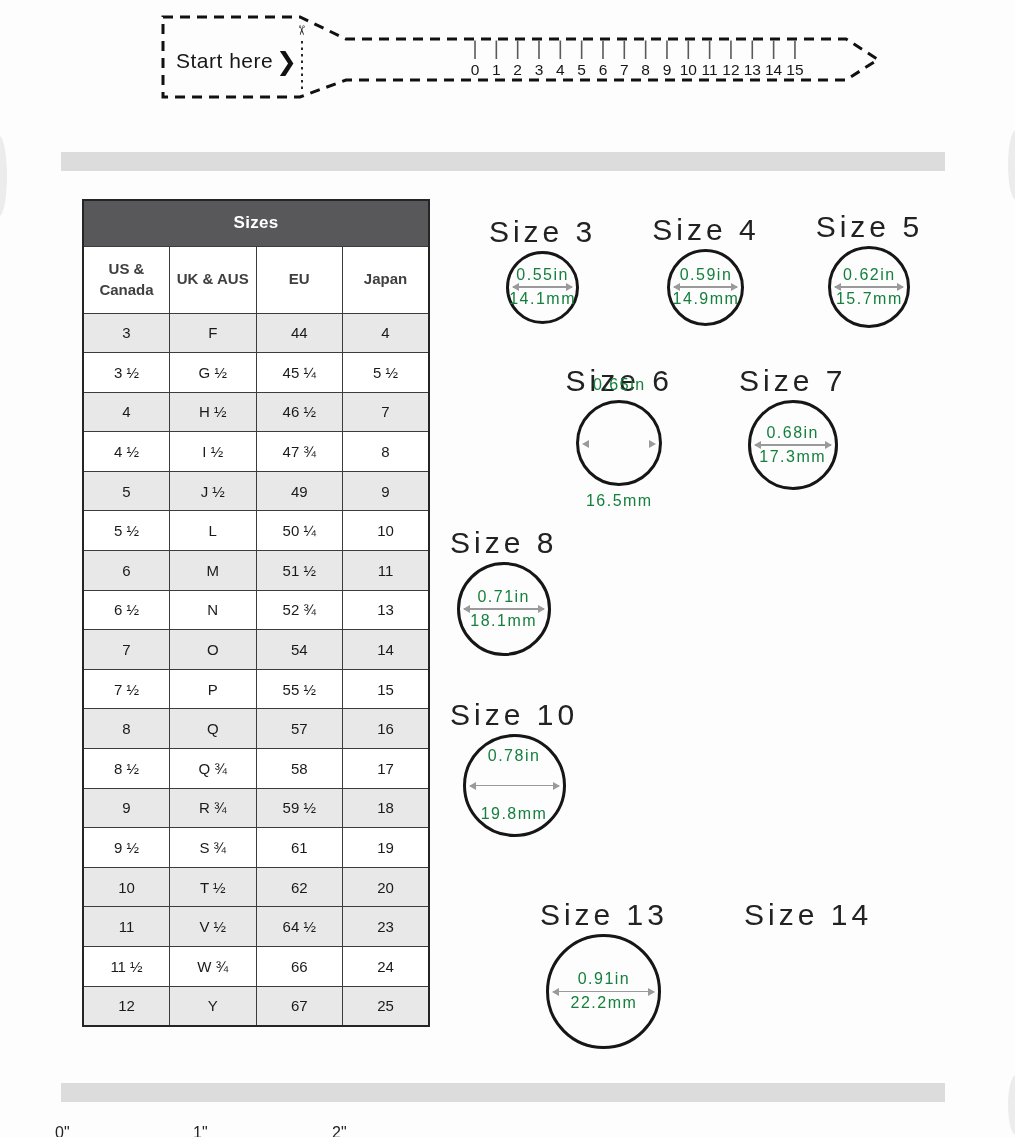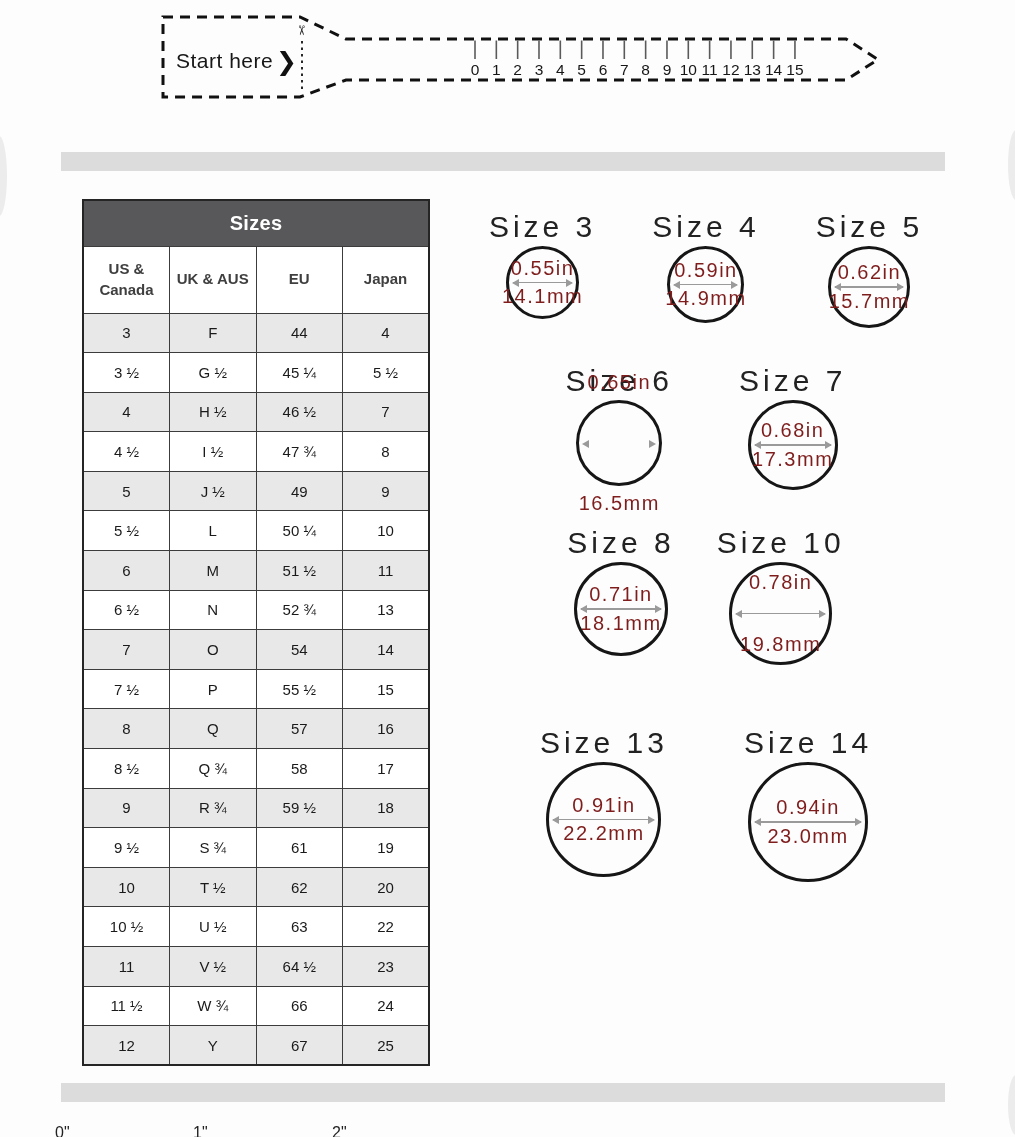--- a/index.html
+++ b/index.html
@@ -22,38 +22,38 @@
   
   .gray-bar { position:absolute; left:61px; width:884px; height:19px; background:#dcdcdc; }
   .gray-bar.top { top:152px; }
   .gray-bar.bottom { top:1083px; }
   .edge-blob { position:absolute; background:#ececec; border-radius:50%; }
   
   .size-table { position:absolute; left:82px; top:199px; width:348px; border-collapse:collapse;
                 table-layout:fixed; }
   .size-table td, .size-table th { border:1px solid #3c3c3c; text-align:center; vertical-align:middle; }
   .size-table { border:2px solid #252525; }
-  .title-cell { background:#58585a; color:#fff; font-size:20px; font-weight:bold; height:46px;
+  .title-cell { background:#58585a; color:#fff; font-size:17px; font-weight:bold; height:46px;
                 letter-spacing:0.3px; }
   .col-head { background:#fff; color:#3f3f3f; font-size:15px; font-weight:bold; height:67px; line-height:1.35; }
   .size-table tbody td { height:39.6px; font-size:15px; color:#1a1a1a; background:#fff; }
   .size-table tbody tr.alt td { background:#e8e8e8; }
   
   .rings { position:absolute; left:450px; top:199px; width:512px; }
   .ring-row { display:flex; justify-content:center; align-items:flex-start; }
-  .ring-row.r1 { margin-top:11px; gap:56px; }
+  .ring-row.r1 { margin-top:11px; gap:56px;align-items:center; }
   .ring-row.r2 { margin-top:36px; gap:66px; }
-  .ring-row.r3 { margin-top:36px; gap:42px; }
+  .ring-row.r3 { margin-top:36px; gap:42px;flex-direction:column; }
   .ring-row.r4 { margin-top:37px; gap:52px; }
   .ring-row.r5 { margin-top:61px; gap:76px;justify-content:center; }
   .ring-item { display:flex; flex-direction:column; align-items:center; }
   .ring-title { font-size:30px; color:#222; letter-spacing:4px; white-space:nowrap; margin-bottom:2px; }
   .ring-circle { border:3px solid #161616; border-radius:50%;
                  display:flex; flex-direction:column; align-items:center; justify-content:center; }
-  .ring-in, .ring-mm { font-size:20px; color:#7f1d1d; letter-spacing:1.5px; line-height:1.15; white-space:nowrap; }
+  .ring-in, .ring-mm { font-size:16px; color:#15803d; letter-spacing:1.5px; line-height:1.15; white-space:nowrap; }
   .dim-arrow { position:relative; height:1.5px; background:#9a9a9a; margin:2px 0; }
   .dim-arrow::before, .dim-arrow::after { content:''; position:absolute; top:-3.2px;
      border-top:4px solid transparent; border-bottom:4px solid transparent; }
   .dim-arrow::before { left:-1px; border-right:7px solid #9a9a9a; }
   .dim-arrow::after  { right:-1px; border-left:7px solid #9a9a9a; }
   
   .inch-label { position:absolute; top:1124px; font-size:16px; color:#222; }
   .inch-label.l0 { left:55px; }
   .inch-label.l1 { left:193px; }
   .inch-label.l2 { left:332px; }
@@ -207,26 +207,20 @@
           <td>S ¾</td>
           <td>61</td>
           <td>19</td>
         </tr>
         <tr class="alt">
           <td>10</td>
           <td>T ½</td>
           <td>62</td>
           <td>20</td>
         </tr>
-        <tr>
-          <td>10 ½</td>
-          <td>U ½</td>
-          <td>63</td>
-          <td>22</td>
-        </tr>
         <tr class="alt">
           <td>11</td>
           <td>V ½</td>
           <td>64 ½</td>
           <td>23</td>
         </tr>
         <tr>
           <td>11 ½</td>
           <td>W ¾</td>
           <td>66</td>
@@ -308,25 +302,20 @@
         <div class="ring-item">
           <div class="ring-title">Size 13</div>
           <div class="ring-circle" style="width: 115px; height: 115px;">
             <div class="ring-in">0.91in</div>
             <div class="dim-arrow" style="width: 101px;"></div>
             <div class="ring-mm">22.2mm</div>
           </div>
         </div>
         <div class="ring-item">
           <div class="ring-title">Size 14</div>
-          <div class="ring-circle" style="width: 120px; height: 120px;">
-            <div class="ring-in">0.94in</div>
-            <div class="dim-arrow" style="width: 106px;"></div>
-            <div class="ring-mm">23.0mm</div>
-          </div>
         </div>
       </div>
     </div>
 
   <div class="gray-bar bottom"></div>
 
   <span class="inch-label l0">0"</span>
   <span class="inch-label l1">1"</span>
   <span class="inch-label l2">2"</span>
 

